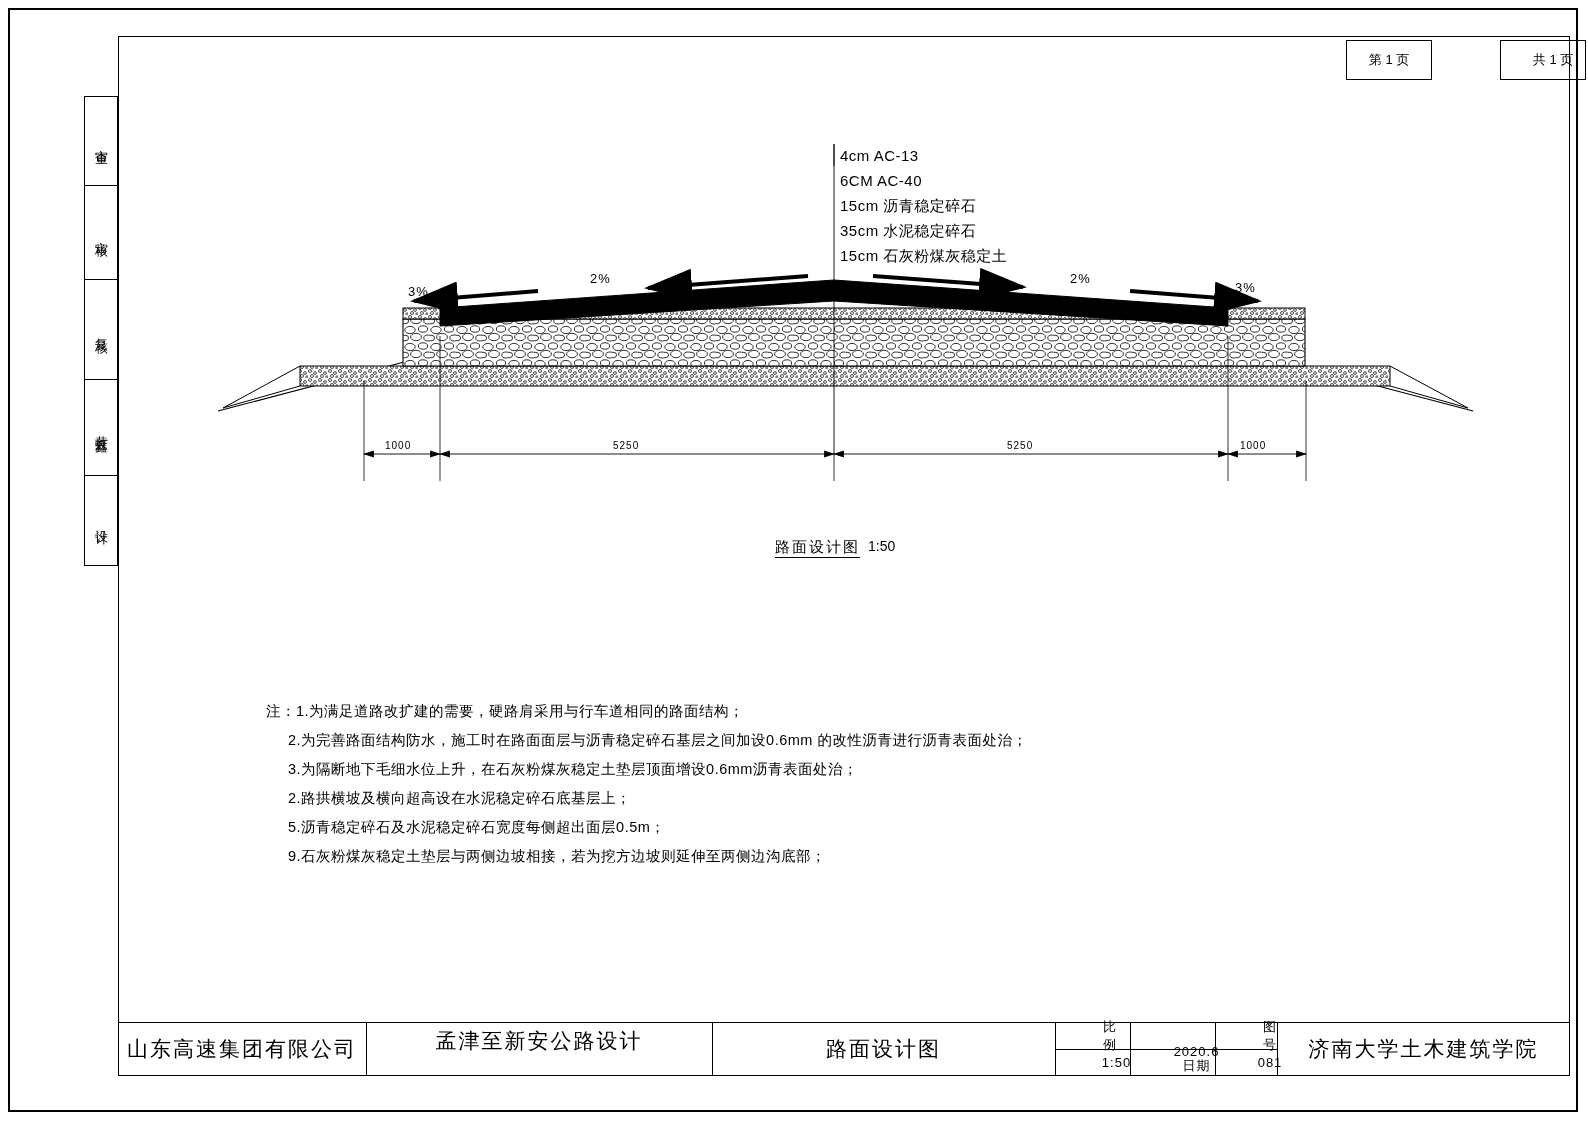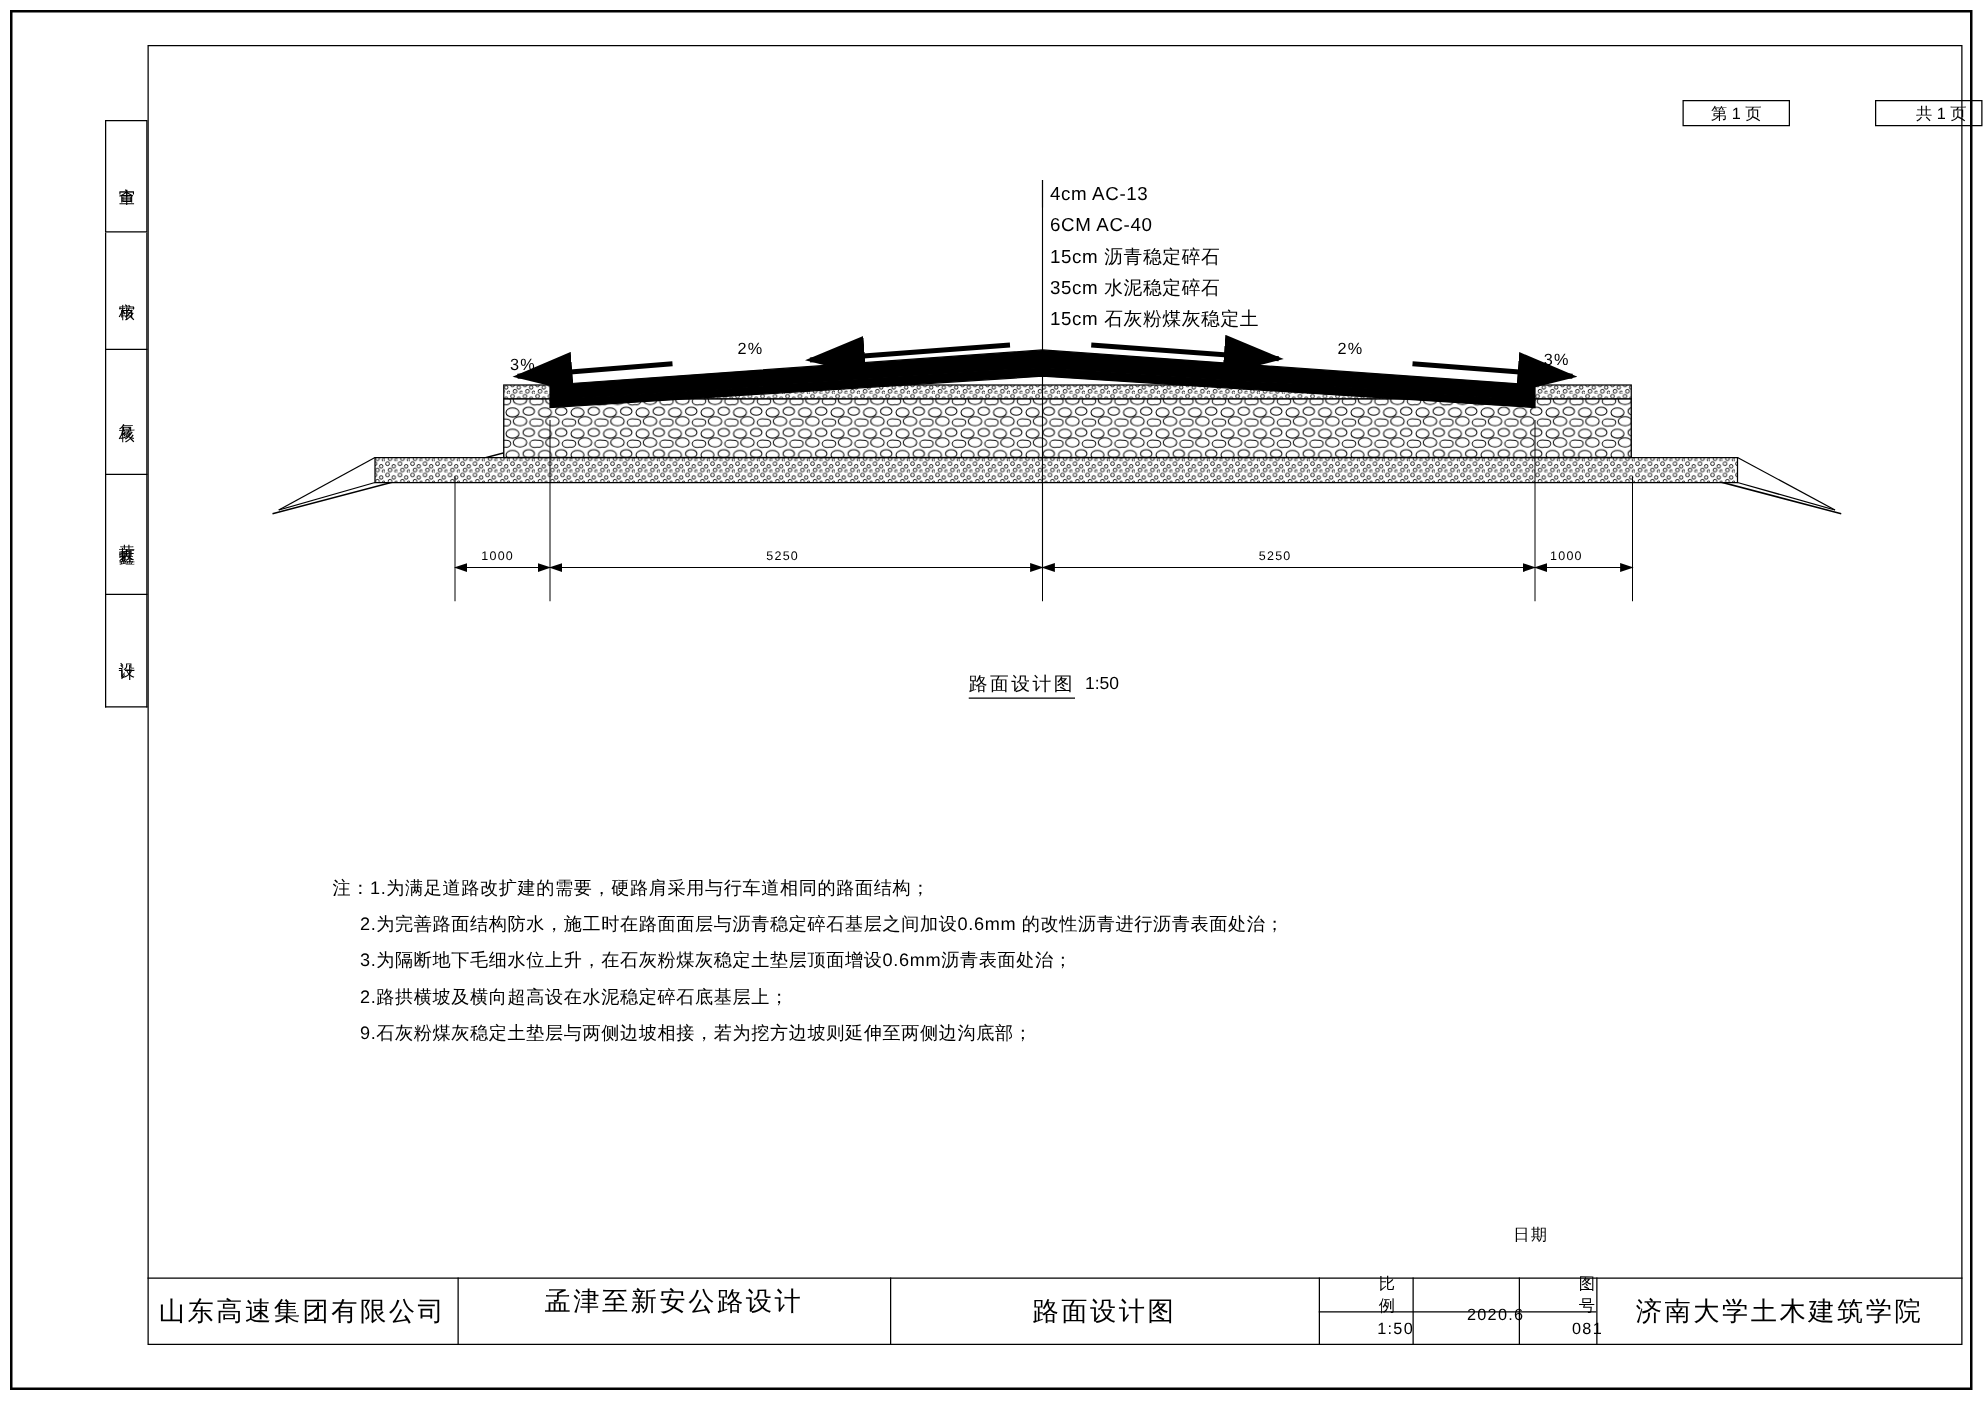--- a/index.html
+++ b/index.html
@@ -5,21 +5,21 @@
   html,body{margin:0;padding:0;background:#ffffff;}
   body{width:1588px;height:1122px;position:relative;font-family:"Liberation Sans", sans-serif;color:#000;}
   .sheet{position:absolute;left:0;top:0;width:1588px;height:1122px;}
   .outer-border{position:absolute;left:8px;top:8px;width:1570px;height:1104px;border:2px solid #000;box-sizing:border-box;}
   .inner-border{position:absolute;left:118px;top:36px;width:1452px;height:1040px;border:1px solid #000;box-sizing:border-box;}
   .sig-cell{position:absolute;left:84px;width:34px;border-left:1px solid #000;border-right:1px solid #000;border-bottom:1px solid #000;box-sizing:border-box;
             writing-mode:vertical-rl;text-orientation:upright;display:flex;align-items:center;justify-content:center;font-size:13px;letter-spacing:2px;}
   .sig-cell.first{border-top:1px solid #000;}
 
   
-  .page-box{position:absolute;height:21px;border:1px solid #000;box-sizing:border-box;display:flex;align-items:center;justify-content:center;font-size:13px;margin-top:40px;}
+  .page-box{position:absolute;height:40px;border:1px solid #000;box-sizing:border-box;display:flex;align-items:center;justify-content:center;font-size:13px;}
 
   
   .drawing{position:absolute;left:118px;top:36px;width:1452px;height:1040px;}
   svg{display:block;}
 
   
   .layers{position:absolute;left:840px;top:143px;font-size:15px;line-height:25px;letter-spacing:0.5px;}
   .layers div{white-space:nowrap;}
 
   
@@ -164,38 +164,39 @@
   <div class="fig-title">
     <span class="u">路面设计图</span>
   </div>
   <div class="fig-scale">1:50</div>
 
   <div class="notes">
     <div class="n ind1"><span>注：</span><span>1.为满足道路改扩建的需要，硬路肩采用与行车道相同的路面结构；</span></div>
     <div class="n ind2"><span>2.为完善路面结构防水，施工时在路面面层与沥青稳定碎石基层之间加设0.6mm 的改性沥青进行沥青表面处治；</span></div>
     <div class="n ind2"><span>3.为隔断地下毛细水位上升，在石灰粉煤灰稳定土垫层顶面增设0.6mm沥青表面处治；</span></div>
     <div class="n ind2"><span>2.路拱横坡及横向超高设在水泥稳定碎石底基层上；</span></div>
+    <div class="n ind2"><span>5.沥青稳定碎石及水泥稳定碎石宽度每侧超出面层0.5m；</span></div>
     <div class="n ind2"><span>9.石灰粉煤灰稳定土垫层与两侧边坡相接，若为挖方边坡则延伸至两侧边沟底部；</span></div>
   </div>
 
   <div class="tb"></div>
   <div class="v" style="left:366px;"></div>
   <div class="v" style="left:712px;"></div>
   <div class="v" style="left:1055px;"></div>
   <div class="v" style="left:1130px;"></div>
   <div class="v" style="left:1215px;"></div>
   <div class="v" style="left:1277px;"></div>
   <div class="h-mid" style="left:1055px;top:1049px;width:222px;"></div>
 
   <div class="tb-cell tb-big" style="left:118px;top:1022px;width:248px;height:54px;">山东高速集团有限公司</div>
   <div class="tb-cell tb-big" style="left:366px;top:1022px;width:346px;height:37px;">孟津至新安公路设计</div>
   <div class="tb-cell tb-big" style="left:712px;top:1022px;width:343px;height:54px;">路面设计图</div>
 
   <div class="tb-cell tb-small" style="left:1055px;top:1022px;width:75px;height:27px;">比例</div>
-  <div class="tb-cell tb-small" style="left:1130px;top:974px;width:85px;height:27px;margin-left:28px;">日期</div>
+  <div class="tb-cell tb-small" style="left:1130px;top:1052px;width:85px;height:27px;">日期</div>
   <div class="tb-cell tb-small" style="left:1215px;top:1022px;width:62px;height:27px;">图号</div>
 
   <div class="tb-cell tb-small" style="left:1055px;top:1049px;width:75px;height:27px;">1:50</div>
   <div class="tb-cell tb-small" style="left:1130px;top:1030px;width:85px;height:43px;">2020.6</div>
   <div class="tb-cell tb-small" style="left:1215px;top:1049px;width:62px;height:27px;">081</div>
 
   <div class="tb-cell tb-big" style="left:1277px;top:1022px;width:293px;height:54px;">济南大学土木建筑学院</div>
 
 </div>
 

